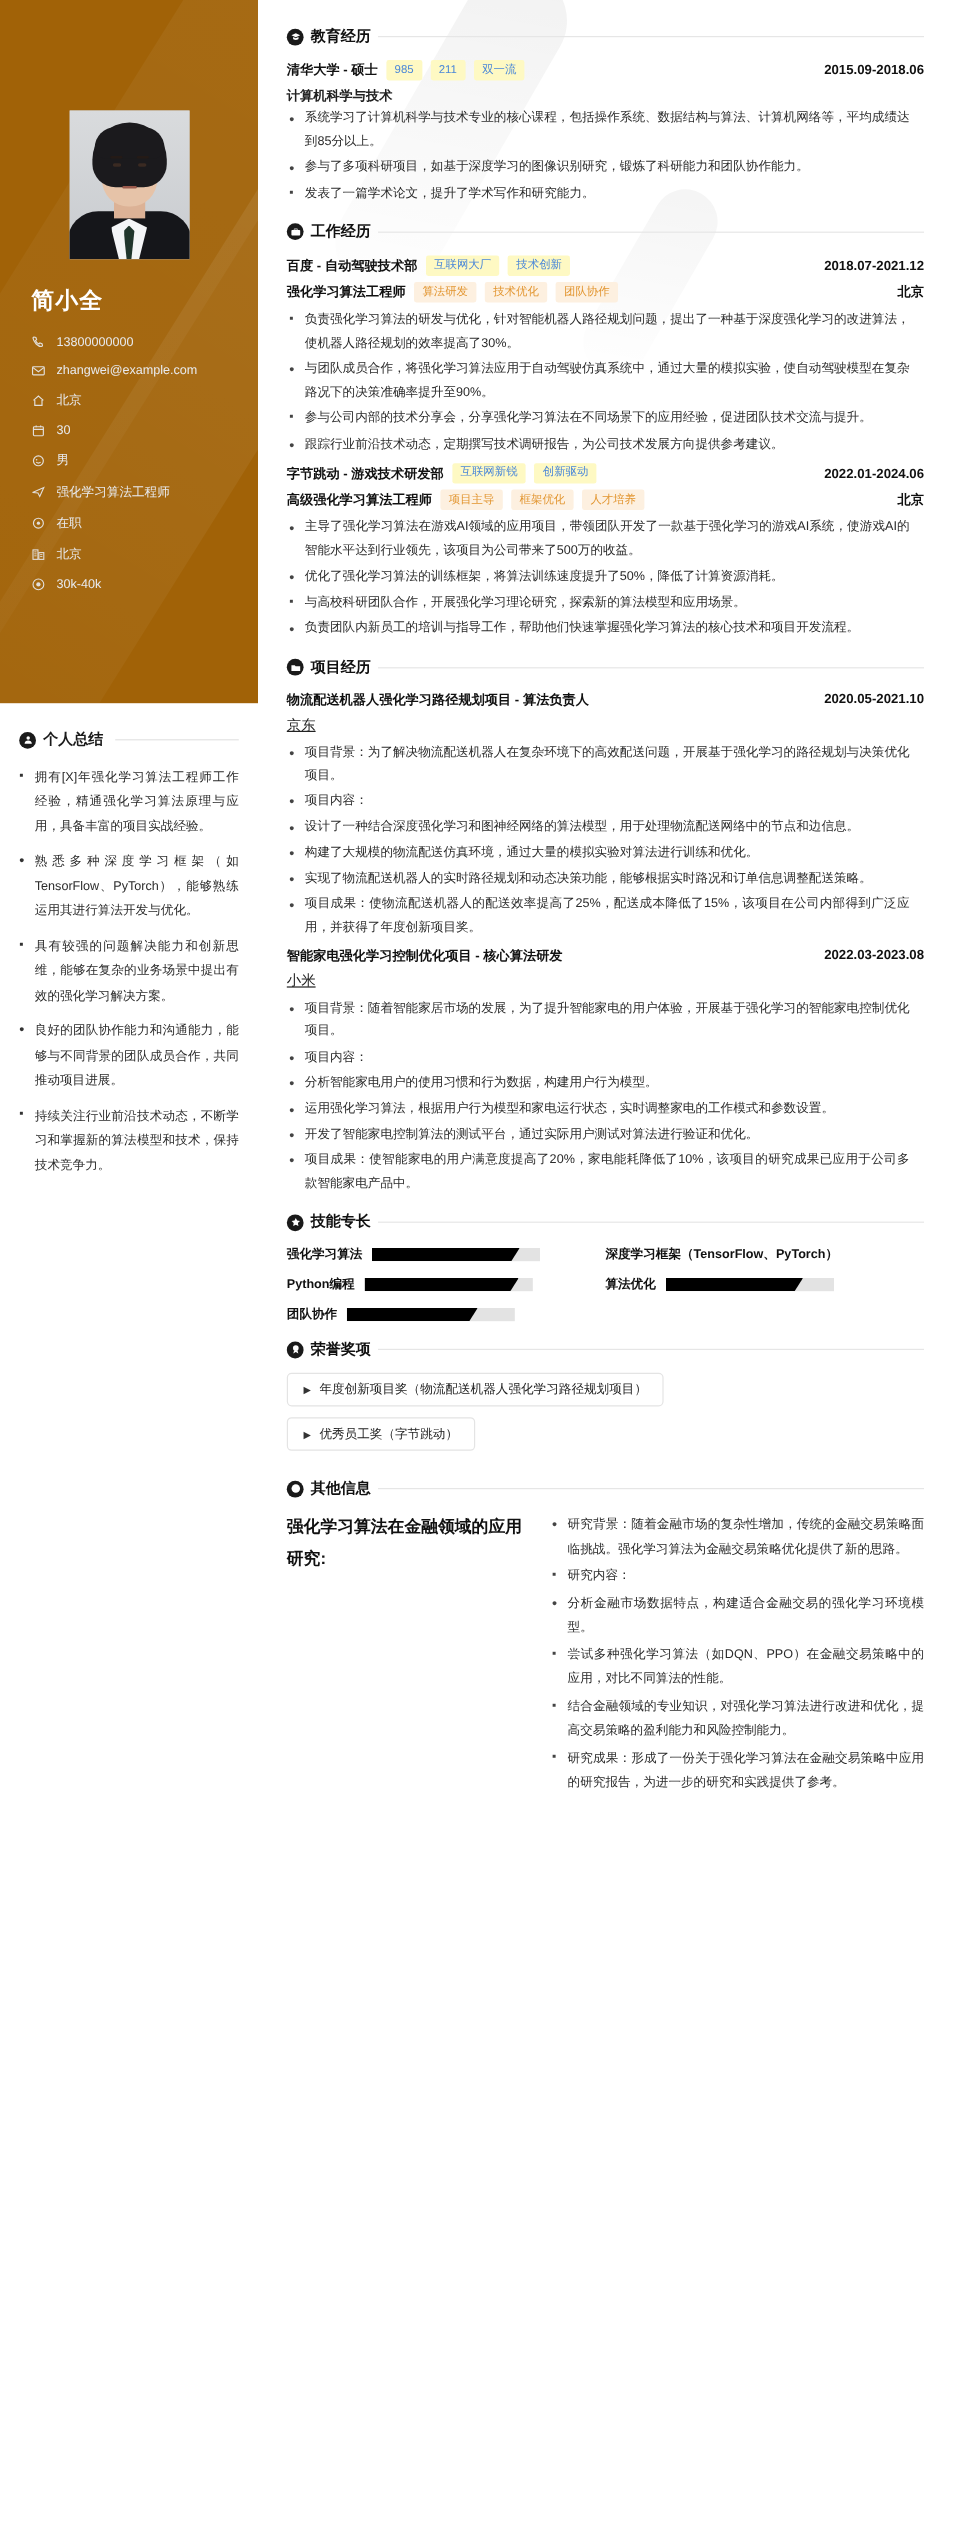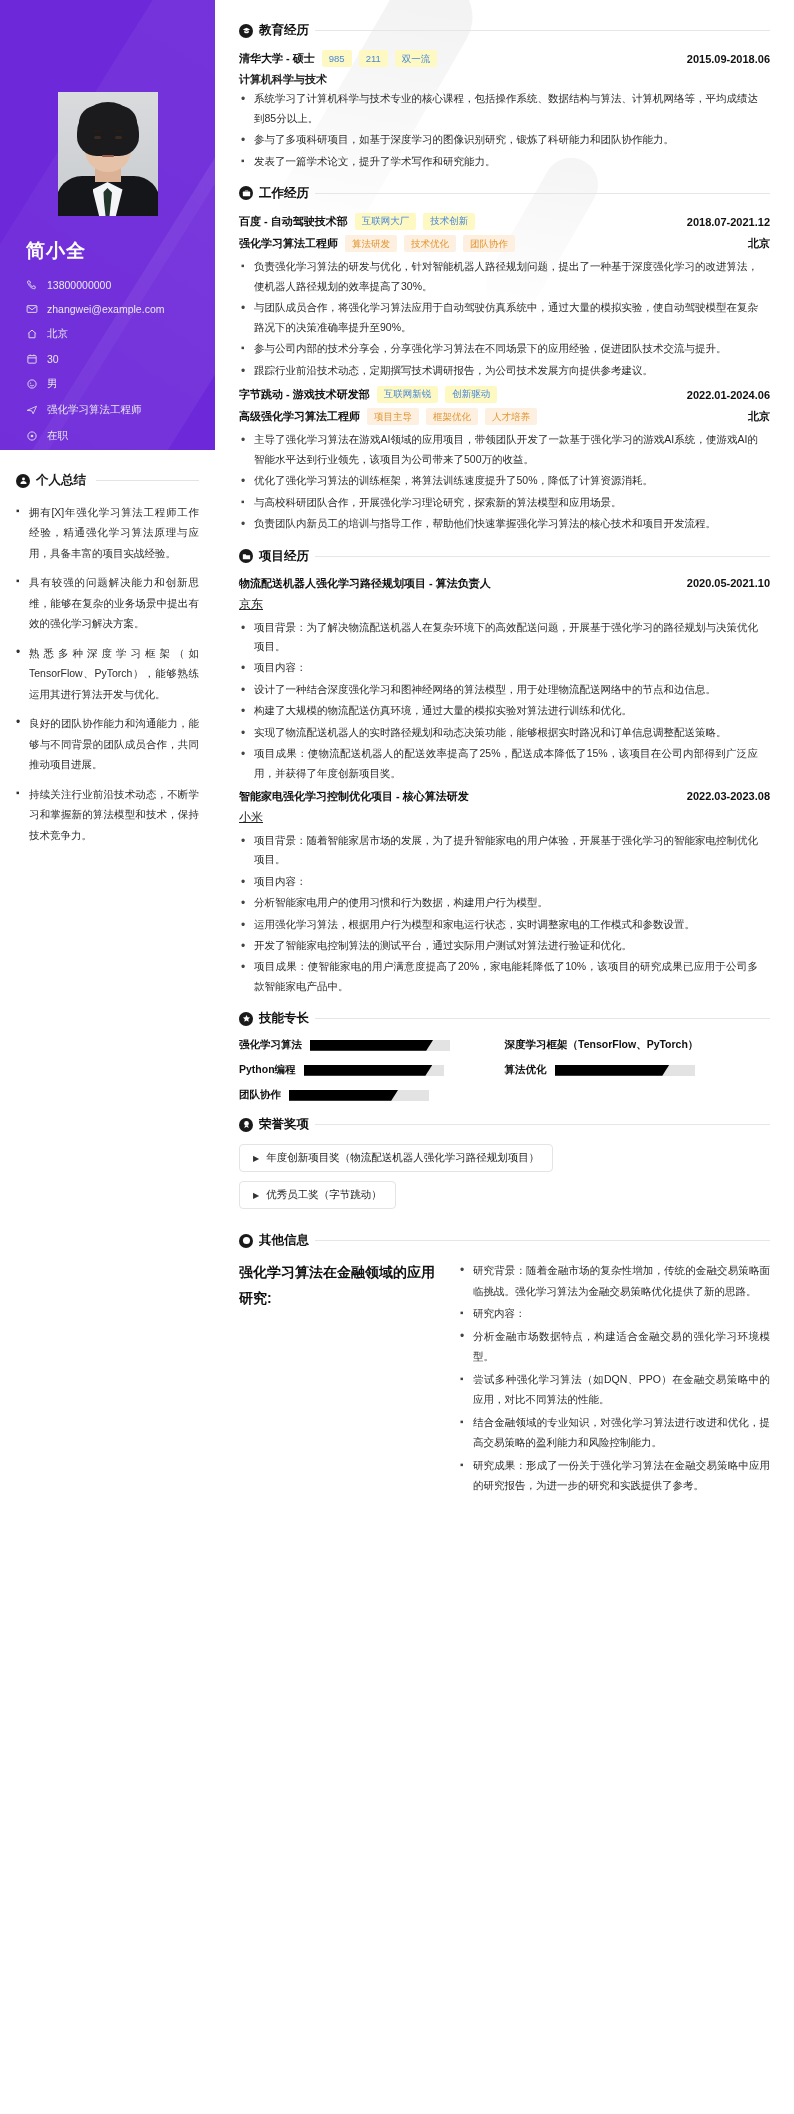--- a/index.html
+++ b/index.html
@@ -8,22 +8,22 @@
     font-family:"Liberation Sans","DejaVu Sans",sans-serif;
     background:#ffffff;
     color:#222;
     -webkit-font-smoothing:antialiased;
   }
   .page { position:relative; width:794px; min-height:2114px; display:flex; align-items:stretch; background:#fff; }
 
   
   .sidebar { width:215px; flex:0 0 215px; position:relative; background:#fff; }
   .sidebar-dark {
-    position:relative; background:#6d28d9; color:#fff;
-    padding:0 0 26px 0; overflow:hidden; height:450px;
+    position:relative; background:#a16207; color:#fff;
+    padding:0 0 26px 0; overflow:hidden; height:586px;
   }
   .sidebar-dark::before{
     content:""; position:absolute; top:-120px; left:-40px; width:150px; height:900px;
     background:linear-gradient(180deg,rgba(255,255,255,.055),rgba(255,255,255,.015));
     transform:rotate(32deg); pointer-events:none;
   }
   .sidebar-dark::after{
     content:""; position:absolute; top:-60px; left:105px; width:115px; height:820px;
     background:linear-gradient(180deg,rgba(255,255,255,.10),rgba(255,255,255,.02));
     transform:rotate(32deg); pointer-events:none;
@@ -276,22 +276,22 @@
         <span class="bullet-ico">
             <svg viewBox="0 0 16 16">
               <circle cx="8" cy="5.4" r="2.6"></circle>
               <path d="M2.6 14c0-3.1 2.4-4.9 5.4-4.9s5.4 1.8 5.4 4.9z"></path>
             </svg>
           </span>
         <span class="t">个人总结</span>
         <span class="rule"></span>
       </div>
       <div class="side-li">拥有[X]年强化学习算法工程师工作经验，精通强化学习算法原理与应用，具备丰富的项目实战经验。</div>
+      <div class="side-li round">熟悉多种深度学习框架（如TensorFlow、PyTorch），能够熟练运用其进行算法开发与优化。</div>
       <div class="side-li">具有较强的问题解决能力和创新思维，能够在复杂的业务场景中提出有效的强化学习解决方案。</div>
-      <div class="side-li round">熟悉多种深度学习框架（如TensorFlow、PyTorch），能够熟练运用其进行算法开发与优化。</div>
       <div class="side-li round">良好的团队协作能力和沟通能力，能够与不同背景的团队成员合作，共同推动项目进展。</div>
       <div class="side-li">持续关注行业前沿技术动态，不断学习和掌握新的算法模型和技术，保持技术竞争力。</div>
     </div>
   </aside>
 
   <main class="main">
 
     <div class="sec-head">
       <span class="ico">
           <svg viewBox="0 0 16 16">

